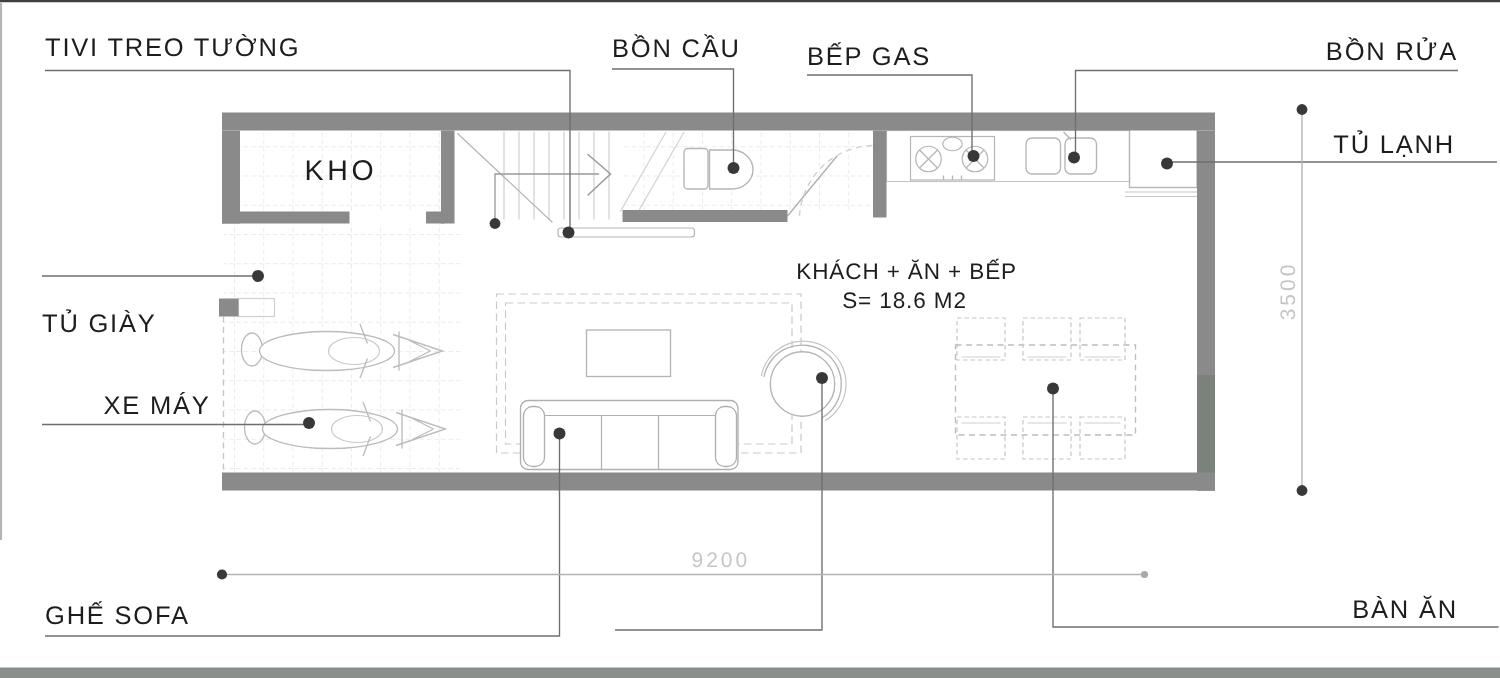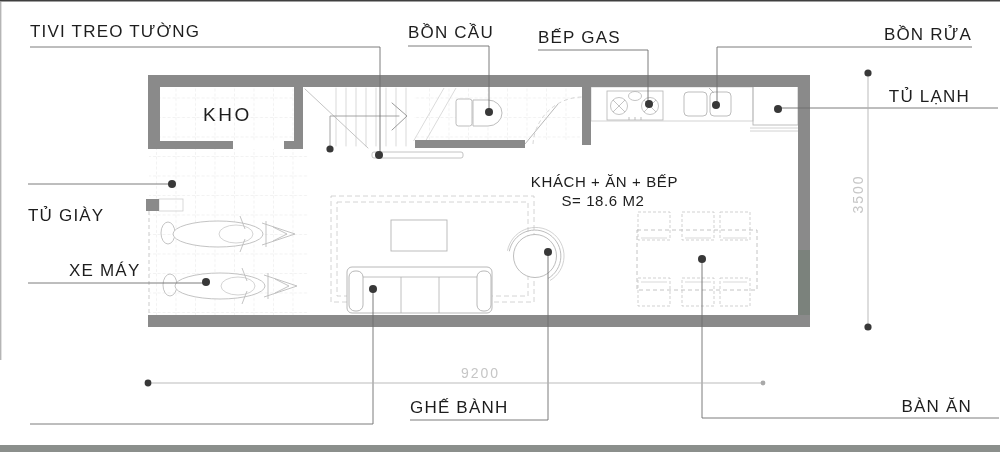--- a/index.html
+++ b/index.html
@@ -183,21 +183,21 @@
     </g>
   </svg>
 
   <div class="lbl lbl-tivi">TIVI TREO TƯỜNG</div>
   <div class="lbl lbl-boncau">BỒN CẦU</div>
   <div class="lbl lbl-bepgas">BẾP GAS</div>
   <div class="lbl lbl-bonrua">BỒN RỬA</div>
   <div class="lbl lbl-tulanh">TỦ LẠNH</div>
   <div class="lbl lbl-tugiay">TỦ GIÀY</div>
   <div class="lbl lbl-xemay">XE MÁY</div>
-  <div class="lbl lbl-ghebanh">GHẾ BÀNH</div>
+  <div class="lbl lbl-ghesofa">GHẾ SOFA</div>
   <div class="lbl lbl-banan">BÀN ĂN</div>
 
   <div class="lbl lbl-kho">KHO</div>
   <div class="lbl lbl-khach">KHÁCH + ĂN + BẾP</div>
   <div class="lbl lbl-area">S= 18.6 M2</div>
 
   <div class="dim dim-w">9200</div>
   <div class="dim dim-h">3500</div>
 </div>
 

